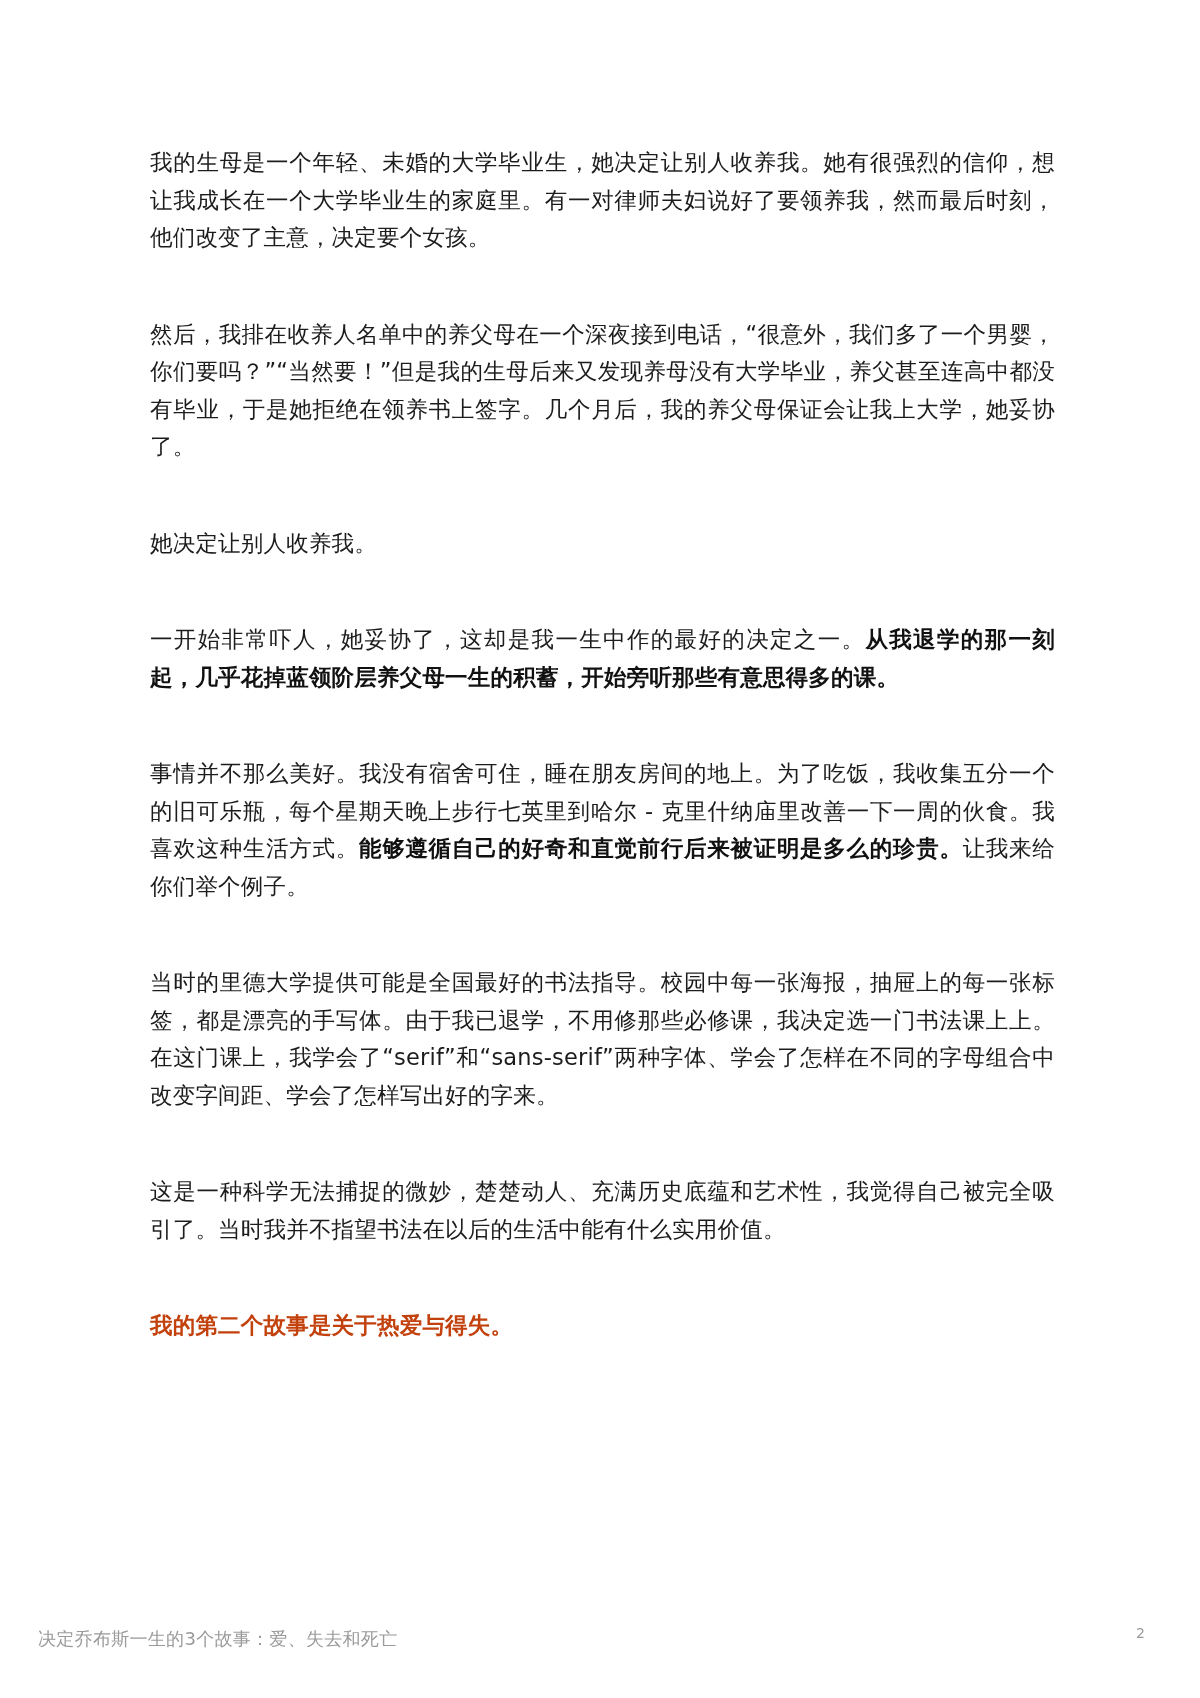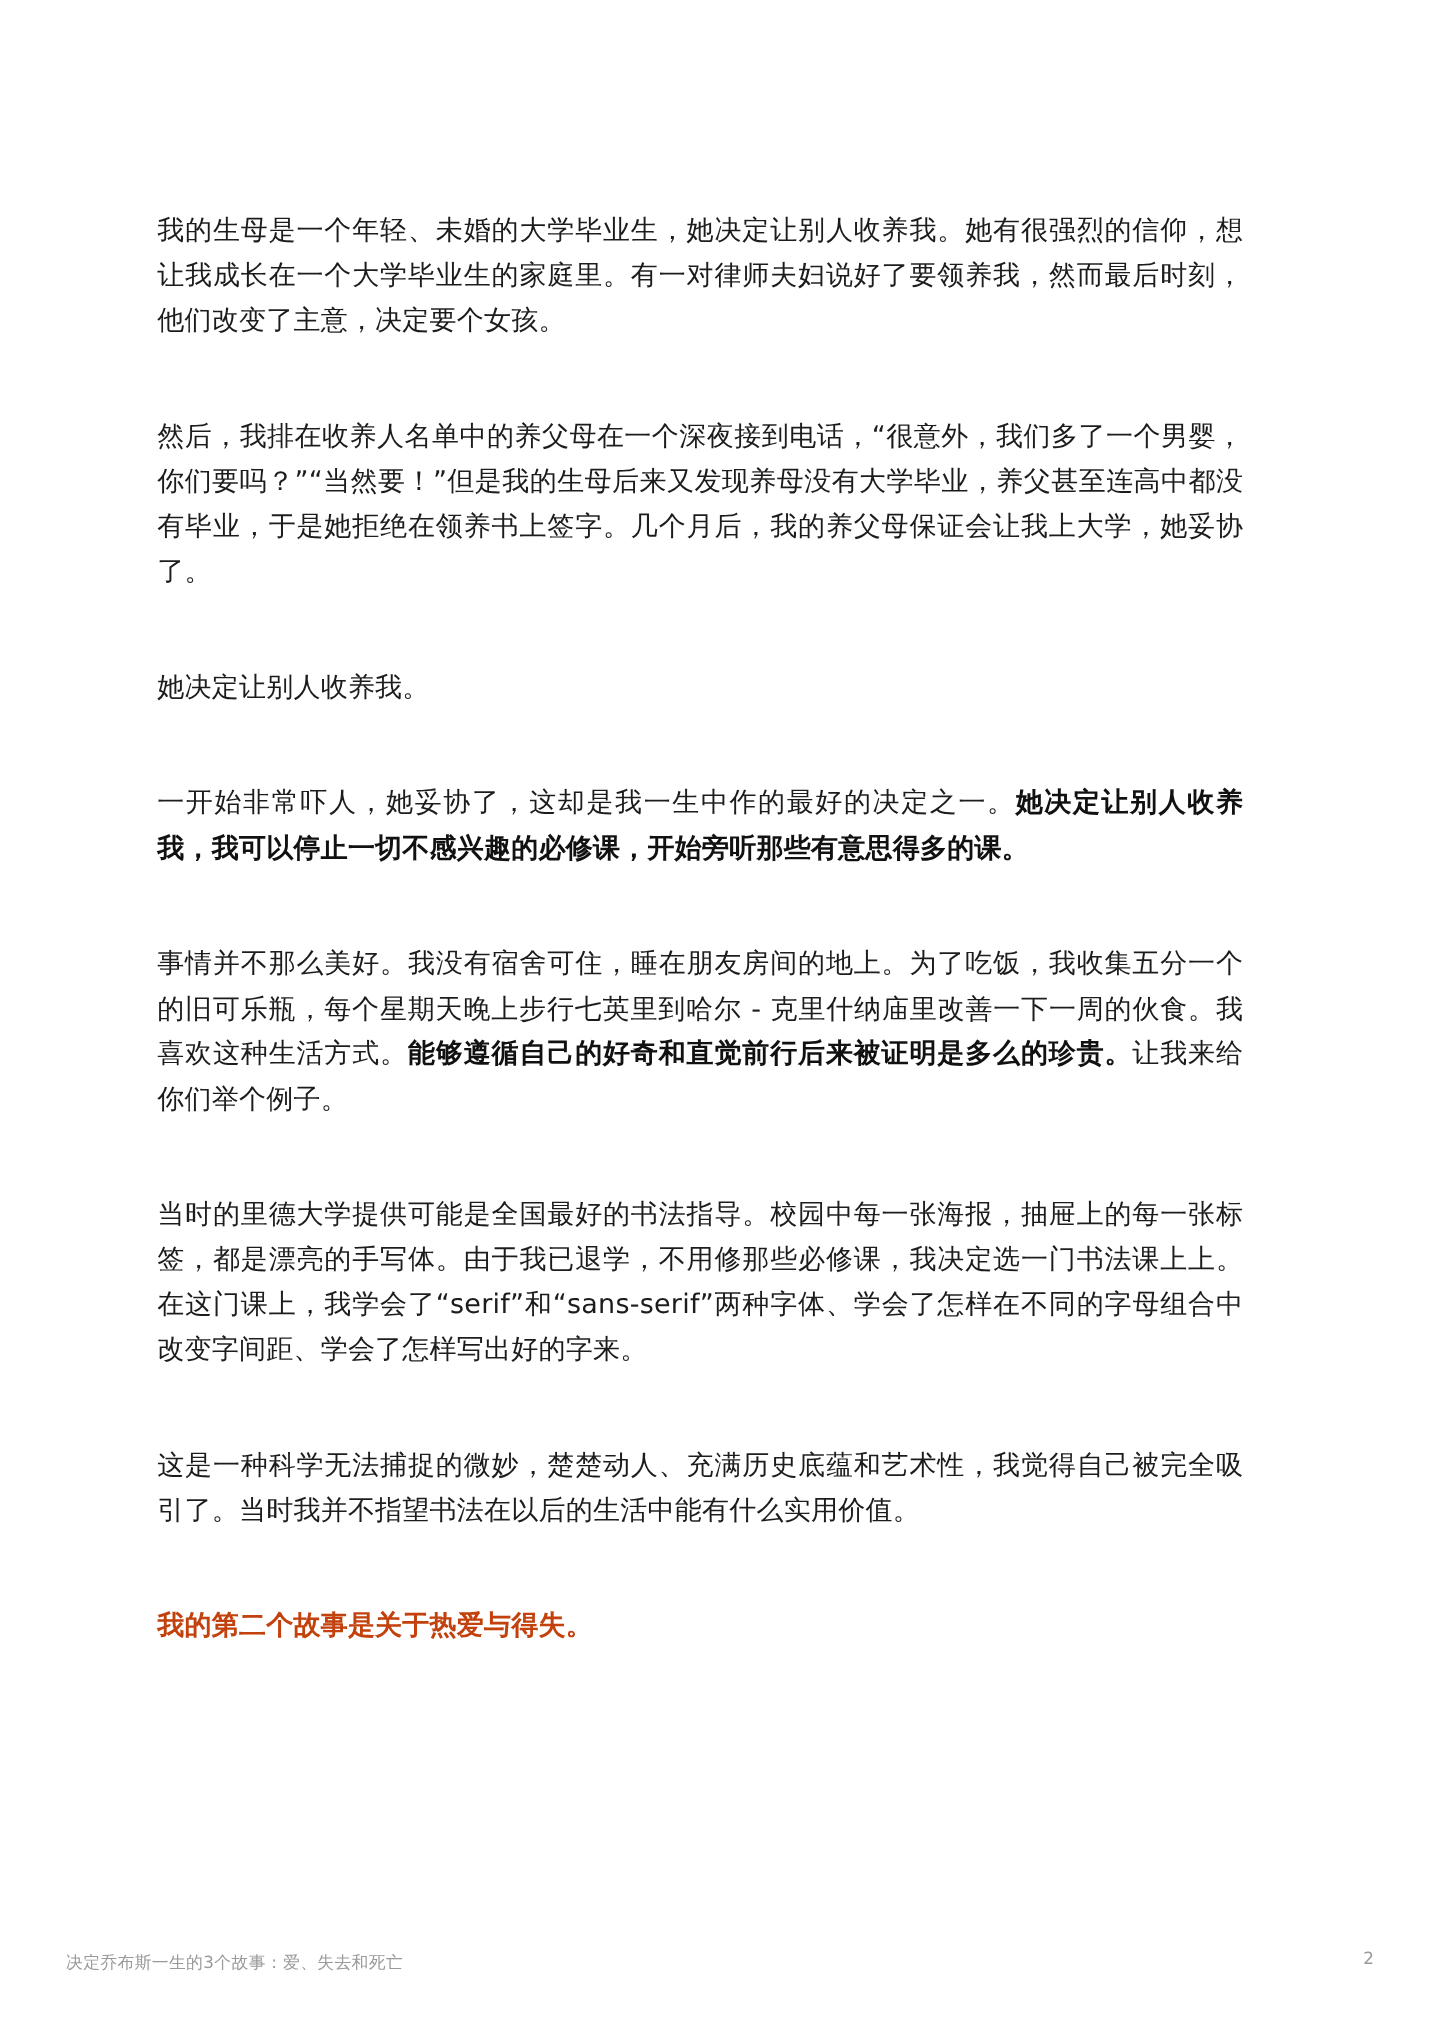--- a/index.html
+++ b/index.html
@@ -17,45 +17,44 @@
   }
   .page {
     position: absolute;
     left: 0; top: 0;
     width: 1200px;
     height: 1698px;
     background: #ffffff;
   }
   .content {
     position: absolute;
-    left: 131px;
+    left: 150px;
     top: 144px;
     width: 905px;
-    margin-top: 30px;
   }
   .para {
     font-size: 22.5px;
     line-height: 37.5px;
     margin: 0 0 59px 0;
     letter-spacing: 0.2px;
     text-align: justify;
   }
   .para b {
     font-weight: bold;
     color: #111111;
   }
   .heading {
     font-weight: bold;
     color: #c2410c;
   }
   .footer-title {
     position: absolute;
-    left: 55px;
+    left: 38px;
     top: 1627px;
-    font-size: 14px;
+    font-size: 18px;
     color: #9a9a9a;
     letter-spacing: 0.3px;
   }
   .footer-page {
     position: absolute;
     right: 55px;
     top: 1625px;
     font-size: 14px;
     color: #9a9a9a;
   }
@@ -73,21 +72,21 @@
     <p class="para">
       <span>然后，我排在收养人名单中的养父母在一个深夜接到电话，“很意外，我们多了一个男婴，你们要吗？”“当然要！”但是我的生母后来又发现养母没有大学毕业，养父甚至连高中都没有毕业，于是她拒绝在领养书上签字。几个月后，我的养父母保证会让我上大学，她妥协了。</span>
     </p>
 
     <p class="para">
       <span>她决定让别人收养我。</span>
     </p>
 
 
     <p class="para">
-      <span>一开始非常吓人，她妥协了，这却是我一生中作的最好的决定之一。</span><b>她决定让别人收养我，我可以停止一切不感兴趣的必修课，开始旁听那些有意思得多的课。</b>
+      <span>一开始非常吓人，她妥协了，这却是我一生中作的最好的决定之一。</span><b>从我退学的那一刻起，几乎花掉蓝领阶层养父母一生的积蓄，开始旁听那些有意思得多的课。</b>
     </p>
 
     <p class="para">
       <span>事情并不那么美好。我没有宿舍可住，睡在朋友房间的地上。为了吃饭，我收集五分一个的旧可乐瓶，每个星期天晚上步行七英里到哈尔 - 克里什纳庙里改善一下一周的伙食。我喜欢这种生活方式。</span><b>能够遵循自己的好奇和直觉前行后来被证明是多么的珍贵。</b><span>让我来给你们举个例子。</span>
     </p>
 
     <p class="para">
       <span>当时的里德大学提供可能是全国最好的书法指导。校园中每一张海报，抽屉上的每一张标签，都是漂亮的手写体。由于我已退学，不用修那些必修课，我决定选一门书法课上上。在这门课上，我学会了“serif”和“sans-serif”两种字体、学会了怎样在不同的字母组合中改变字间距、学会了怎样写出好的字来。</span>
     </p>
 

